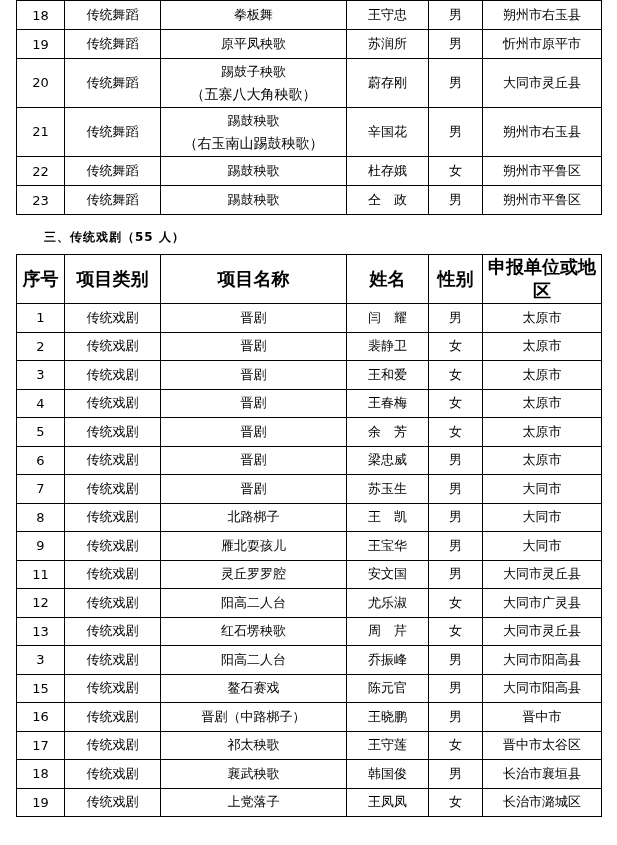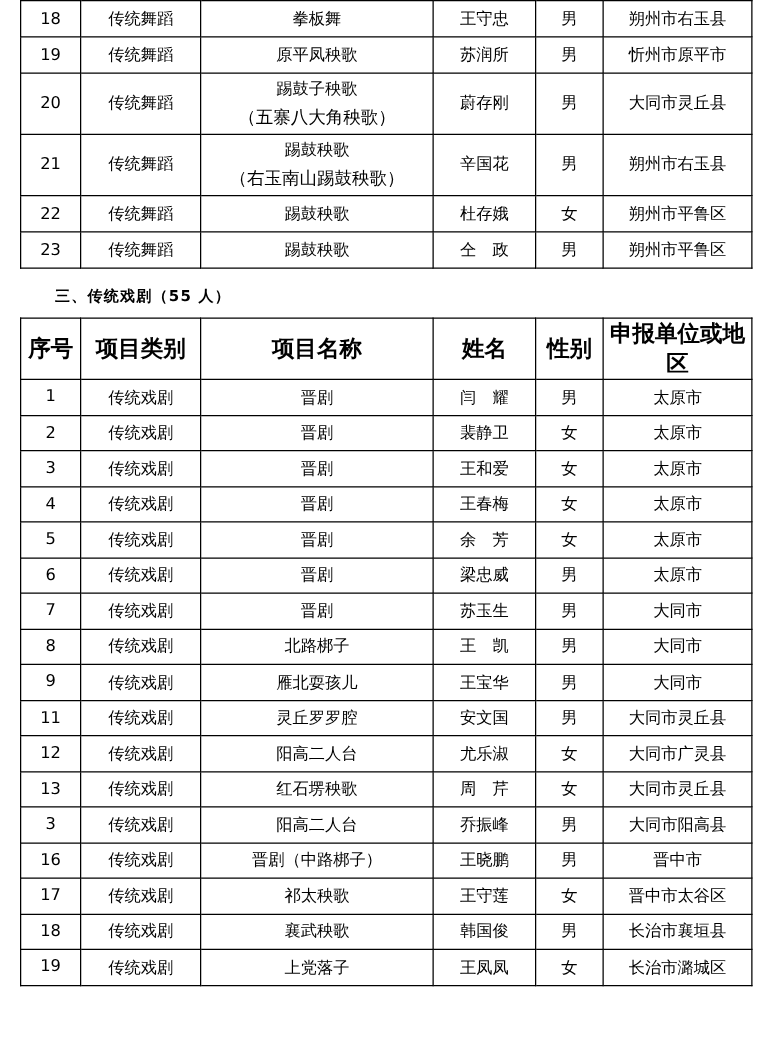--- a/index.html
+++ b/index.html
@@ -262,20 +262,28 @@
         </tr>
         <tr>
           <td>3</td>
           <td>传统戏剧</td>
           <td>阳高二人台</td>
           <td>乔振峰</td>
           <td>男</td>
           <td>大同市阳高县</td>
         </tr>
         <tr>
+          <td>15</td>
+          <td>传统戏剧</td>
+          <td>鳌石赛戏</td>
+          <td>陈元官</td>
+          <td>男</td>
+          <td>大同市阳高县</td>
+        </tr>
+        <tr>
           <td>16</td>
           <td>传统戏剧</td>
           <td>晋剧（中路梆子）</td>
           <td>王晓鹏</td>
           <td>男</td>
           <td>晋中市</td>
         </tr>
         <tr>
           <td>17</td>
           <td>传统戏剧</td>

